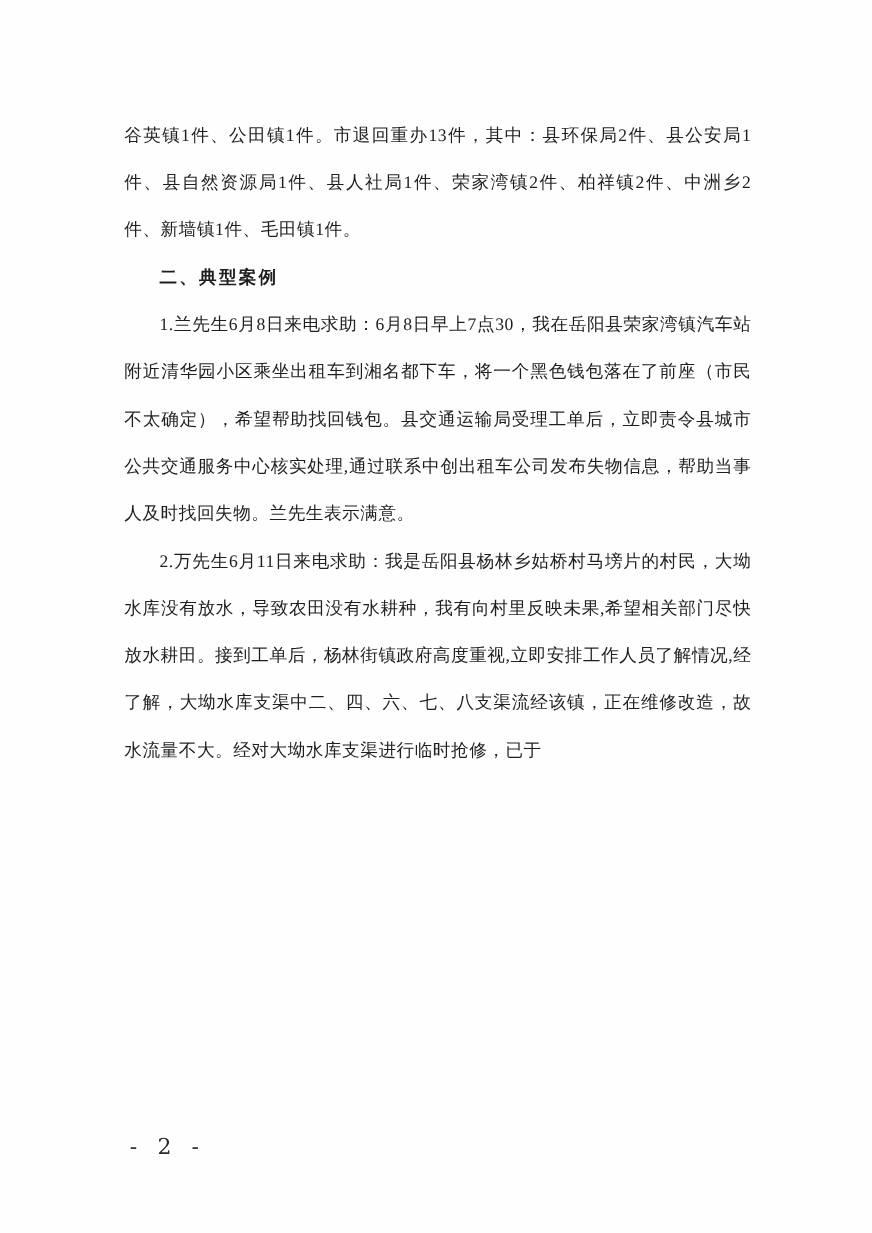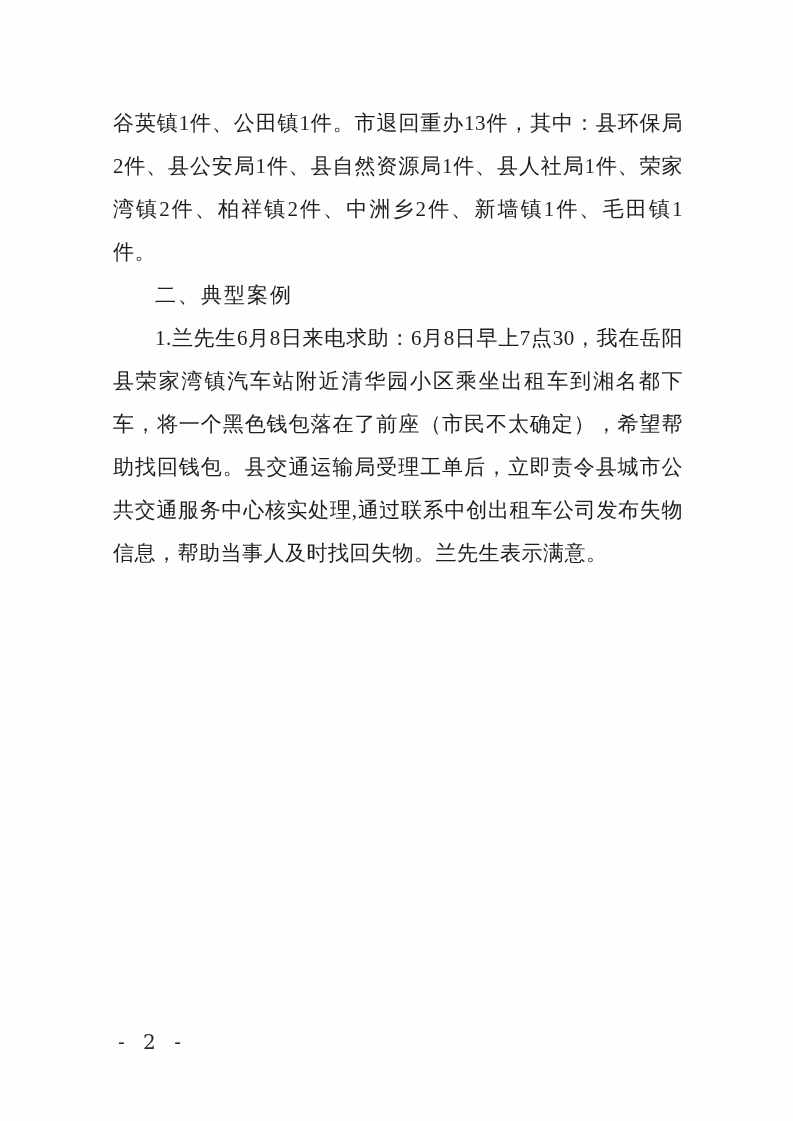--- a/index.html
+++ b/index.html
@@ -14,34 +14,34 @@
     background: #fefefe;
     overflow: hidden;
     font-family: "Liberation Serif", "DejaVu Serif", serif;
   }
   .content {
     position: absolute;
     left: 113px;
     top: 102px;
     width: 570px;
     color: #1e1e20;
-    font-size: 21px;
+    font-size: 16px;
     line-height: 43px;
     text-align: justify;
     letter-spacing: 0.5px;
   }
   .para {
     margin: 0;
     text-indent: 2em;
   }
   .para.no-indent {
     text-indent: 0;
   }
   .para.heading {
-    font-weight: 400;
+    font-weight: 700;
     letter-spacing: 2px;
   }
   .lead-bold {
     font-weight: 400;
   }
   .footer {
     position: absolute;
     left: 118px;
     top: 1030px;
     font-size: 20px;
@@ -62,17 +62,20 @@
 
 
     <p class="para heading">
       <span>二、典型案例</span>
     </p>
 
     <p class="para">
       <span class="lead-bold">1.兰先生6月8日来电求助：</span><span>6月8日早上7点30，我在岳阳县荣家湾镇汽车站附近清华园小区乘坐出租车到湘名都下车，将一个黑色钱包落在了前座（市民不太确定），希望帮助找回钱包。县交通运输局受理工单后，立即责令县城市公共交通服务中心核实处理,通过联系中创出租车公司发布失物信息，帮助当事人及时找回失物。兰先生表示满意。</span>
     </p>
 
+    <p class="para">
+      <span class="lead-bold">2.万先生6月11日来电求助：</span><span>我是岳阳县杨林乡姑桥村马塝片的村民，大坳水库没有放水，导致农田没有水耕种，我有向村里反映未果,希望相关部门尽快放水耕田。接到工单后，杨林街镇政府高度重视,立即安排工作人员了解情况,经了解，大坳水库支渠中二、四、六、七、八支渠流经该镇，正在维修改造，故水流量不大。经对大坳水库支渠进行临时抢修，已于</span>
+    </p>
 
   </div>
 
   <div class="footer">- 2 -</div>
 </div>
 
 </body></html>

